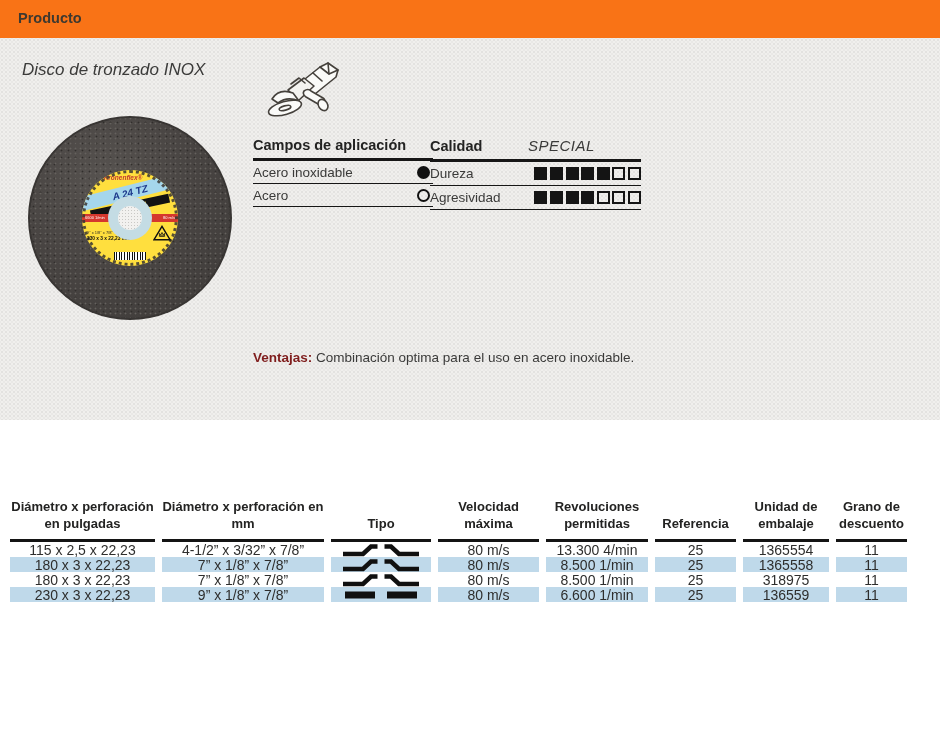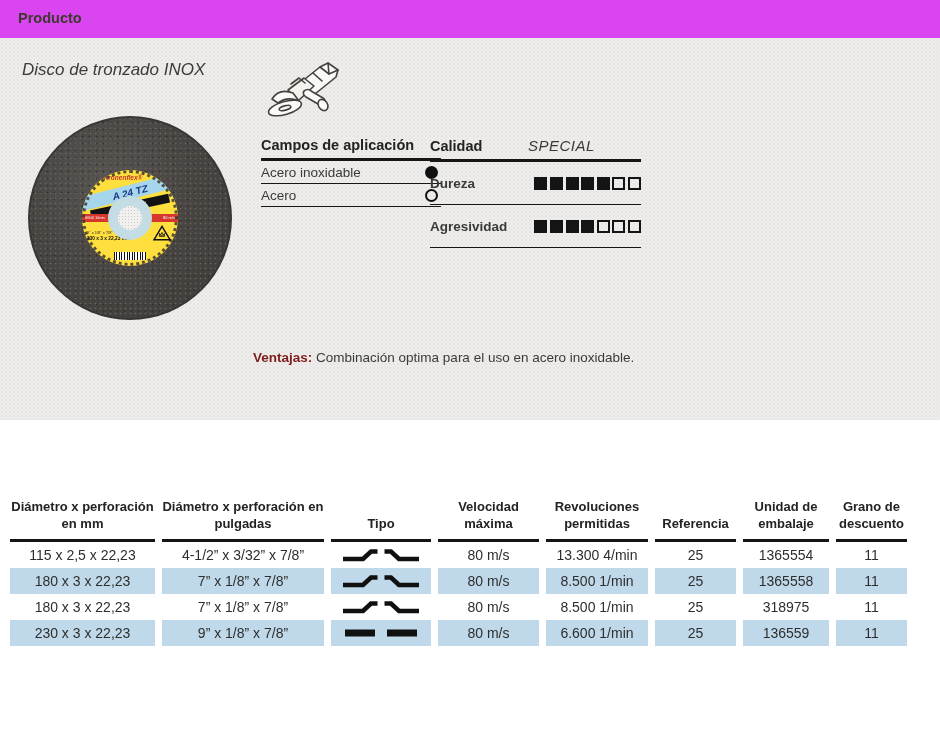--- a/index.html
+++ b/index.html
@@ -7,21 +7,21 @@
   body {
     position:relative;
     font-family:"Liberation Sans", sans-serif;
     color:#3A3A39;
     background:#FFFFFF;
     overflow:hidden;
   }
   
   .topbar {
     position:absolute; left:0; top:0; width:940px; height:38px;
-    background:#d946ef;
+    background:#f97316;
   }
   .topbar-label {
     padding:10px 0 0 18px; font-size:14.5px; font-weight:bold; color:#3E3930;
   }
   
   .gray-section {
     position:absolute; left:0; top:38px; width:940px; height:382px;
     background-color:#F0EFED;
     background-image:
       radial-gradient(#E3E2E0 1px, transparent 1.2px),
@@ -95,43 +95,43 @@
   .lbl-size-mm {
     position:absolute; left:5px; top:66px; font-size:4.8px; font-weight:bold; color:#111; z-index:1; white-space:nowrap;
   }
   .lbl-barcode {
     position:absolute; left:29px; top:80px; width:38px; height:11px; z-index:3;
     background-color:#FFFFFF;
     background-image:repeating-linear-gradient(90deg,#111 0 1px,transparent 1px 2.6px);
     background-clip:content-box; padding:1.5px 3px;
   }
   
-  .app-table { position:absolute; left:253px; top:137px; width:180px;margin-left:8px; }
+  .app-table { position:absolute; left:253px; top:137px; width:180px; }
   .sec-head {
     font-size:14.5px; font-weight:bold; color:#232322;
     padding-bottom:5px; border-bottom:3px solid #161616;
   }
   .app-row {
     height:23px; display:flex; align-items:center; justify-content:space-between;
     border-bottom:1px solid #161616; font-size:13.5px;
   }
   .dot { width:13px; height:13px; border-radius:50%; margin-right:3px; }
   .dot-filled { background:#111; }
   .dot-empty { border:2.5px solid #111; background:transparent; }
   
   .qual-table { position:absolute; left:430px; top:137px; width:211px; }
   .qual-head {
     display:flex; align-items:baseline;
     padding-bottom:5px; border-bottom:3px solid #161616;
   }
   .qual-title { width:98px; font-size:14.5px; font-weight:bold; color:#232322; }
   .qual-grade { font-size:15px; font-style:italic; color:#3A3A39; letter-spacing:0.5px; }
   .qual-row {
-    height:43px; display:flex; align-items:center; justify-content:space-between;
-    border-bottom:1px solid #161616; font-size:13.5px;font-weight:bold;
+    height:24px; display:flex; align-items:center; justify-content:space-between;
+    border-bottom:1px solid #161616; font-size:13.5px;
   }
   .squares { display:flex; gap:2.6px; }
   .sq { width:13px; height:13px; border:2.6px solid #141414; background:transparent; }
   .sq.filled { background:#141414; }
   
   .ventajas { position:absolute; left:253px; top:350px; width:620px; font-size:13.5px; color:#3A3A39; }
   .ventajas b { color:#7f1d1d; }
   
   .dtable {
     position:absolute; left:10px; top:487px;
@@ -139,21 +139,21 @@
     grid-template-columns:145px 162px 100px 101px 102px 81px 86px 71px;
     column-gap:7px;
   }
   .hcell {
     display:flex; flex-direction:column; justify-content:flex-end; align-items:center;
     text-align:center; font-weight:bold; font-size:13px; line-height:1.3; color:#232322;
     padding-bottom:6px; border-bottom:3px solid #141414; min-height:55px;
   }
   .trow { display:contents; }
   .cell {
-    height:26px; display:flex; align-items:center; justify-content:center;
+    height:15px; display:flex; align-items:center; justify-content:center;
     font-size:14px; color:#2E2E2D;
   }
   .trow.alt .cell { background:#BFD9EA; }
   .type-cell svg { display:none; }
   .type-cell.type-depressed .svg-dep { display:block; }
   .type-cell.type-flat .svg-flat { display:block; }
 </style>
 </head>
 <body>
 
@@ -252,22 +252,22 @@
       </span>
   </div>
 </div>
 
 <div class="ventajas">
   <b>Ventajas:</b>
   <span>Combinación optima para el uso en acero inoxidable.</span>
 </div>
 
 <div class="dtable">
+  <div class="hcell">Diámetro x perforación en pulgadas</div>
   <div class="hcell">Diámetro x perforación en mm</div>
-  <div class="hcell">Diámetro x perforación en pulgadas</div>
   <div class="hcell">Tipo</div>
   <div class="hcell">Velocidad máxima</div>
   <div class="hcell">Revoluciones permitidas</div>
   <div class="hcell">Referencia</div>
   <div class="hcell">Unidad de embalaje</div>
   <div class="hcell">Grano de descuento</div>
 
   <div class="trow">
     <div class="cell">115 x 2,5 x 22,23</div>
     <div class="cell">4-1/2” x 3/32” x 7/8”</div>

